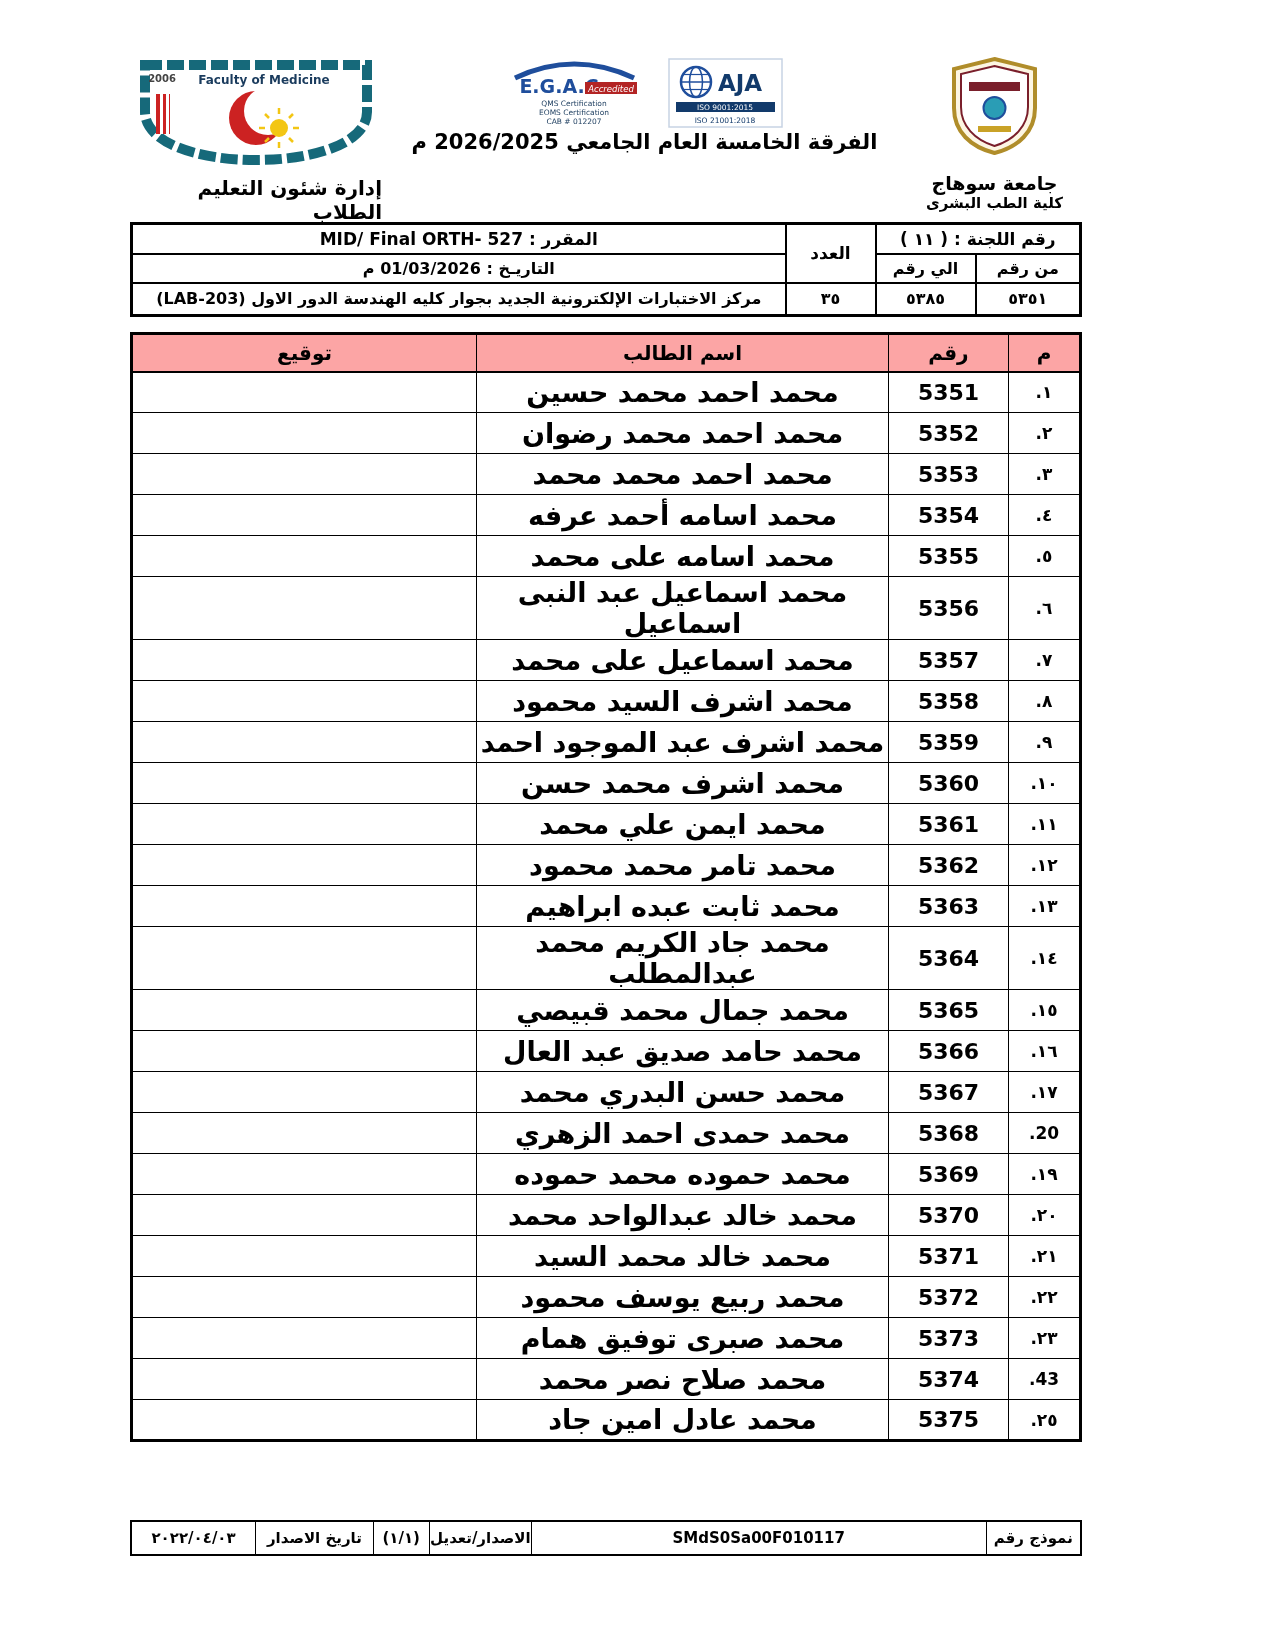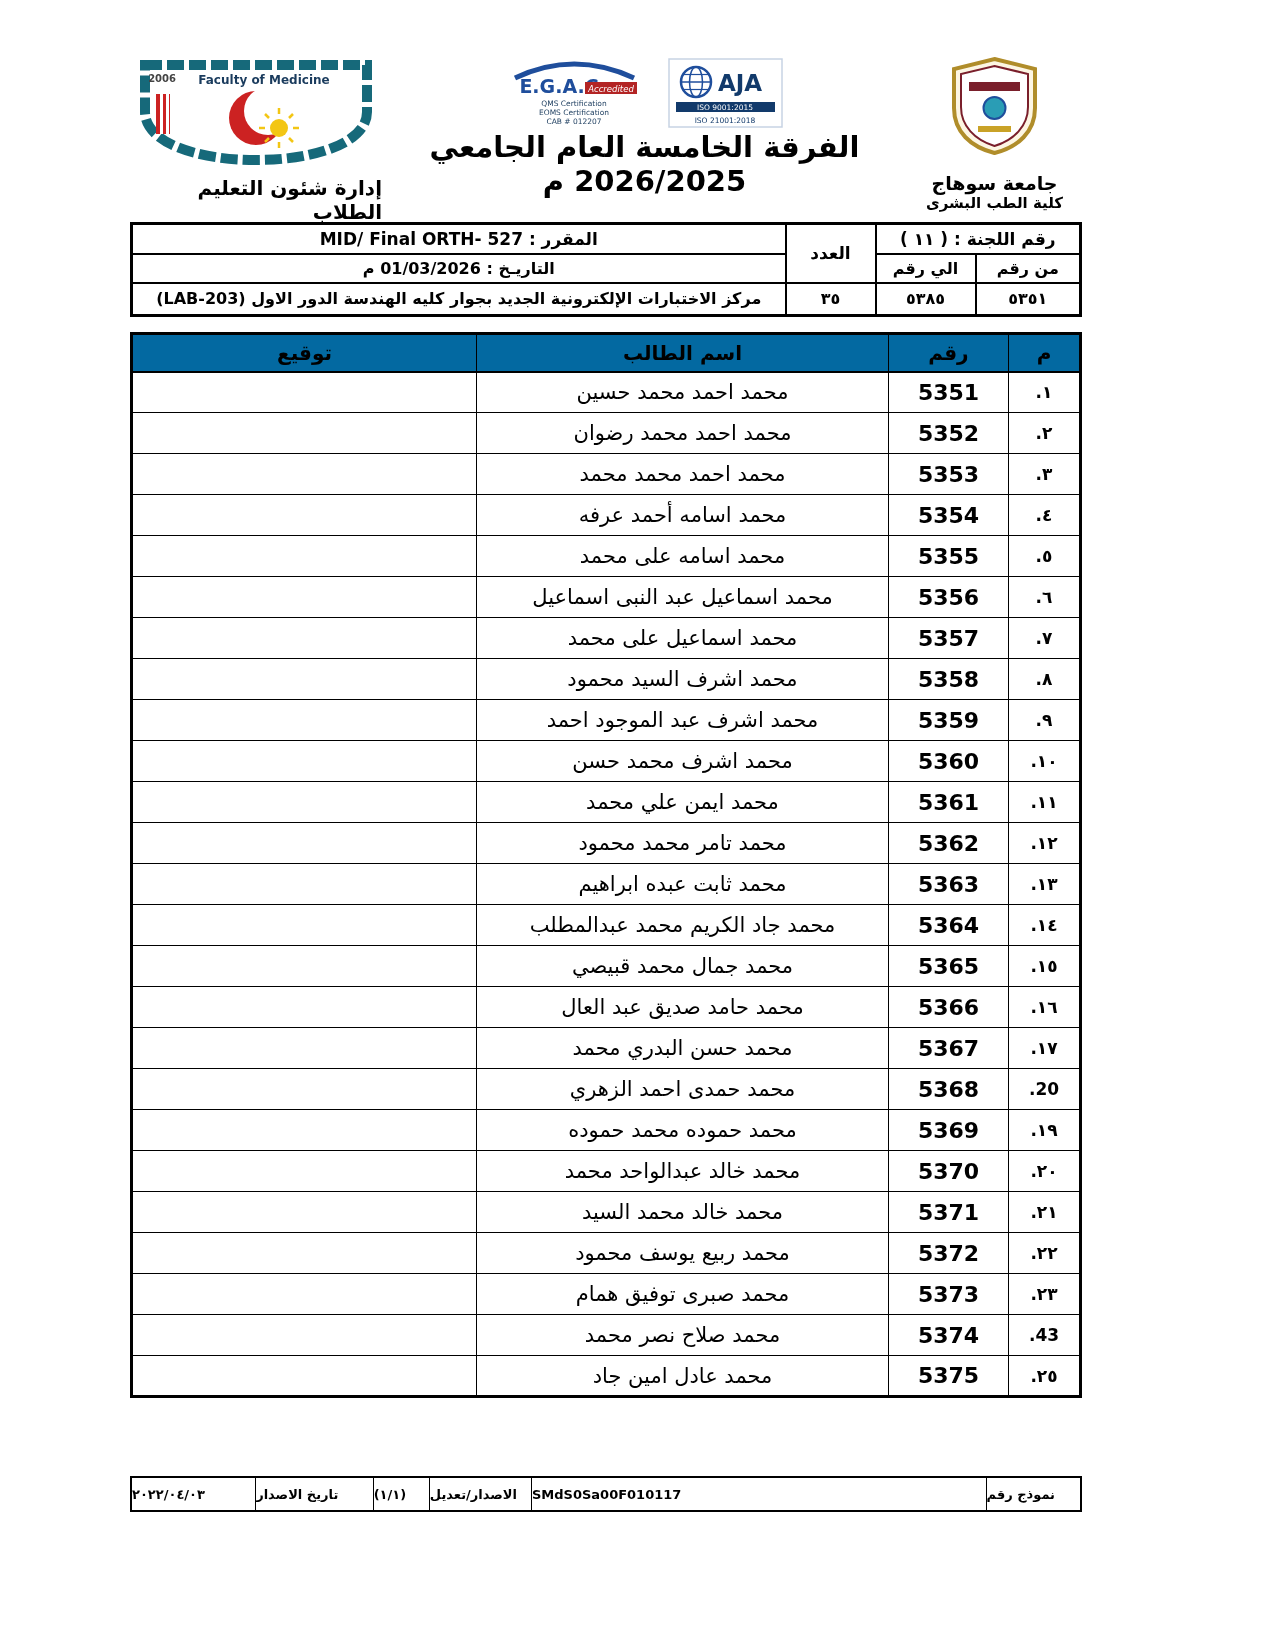--- a/index.html
+++ b/index.html
@@ -12,46 +12,46 @@
   .page { width: 1275px; height: 1650px; padding: 56px 193px 0 130px; direction: rtl; }
 
   
   .header { display: flex; justify-content: space-between; align-items: flex-start; height: 158px; }
   .uni-block { width: 175px; text-align: center; }
   .uni-name { font-size: 19px; font-weight: bold; margin-top: 12px; }
   .uni-fac { font-size: 15px; font-weight: bold; }
   .center-block { flex: 1; text-align: center; padding-top: 2px; }
   .cert-row { display: flex; justify-content: center; gap: 26px; direction: ltr; }
   .title1 { font-size: 26px; font-weight: bold; margin-top: 6px; }
-  .title2 { font-size: 29px; font-weight: bold; margin-top: 2px; }
+  .title2 { font-size: 21px; font-weight: bold; margin-top: 2px; }
   .fac-block { width: 252px; text-align: center; }
   .fac-caption { font-size: 20px; font-weight: bold; margin-top: 4px; text-align: right; }
 
   
   table.info { width: 100%; border-collapse: collapse; border: 3px solid #000; margin-top: 8px; font-weight: bold; }
   .info td { border: 2px solid #000; text-align: center; vertical-align: middle; font-size: 17px; }
   .info .r1 td { height: 30px; }
   .info .r2 td { height: 29px; font-size: 16px; }
   .info .r3 td { height: 33px; font-size: 16px; }
   .info .loc { font-size: 12.5px; }
   .w-from { width: 105px; } .w-to { width: 100px; } .w-count { width: 90px; }
 
   
   table.students { width: 100%; border-collapse: collapse; border: 3px solid #000; margin-top: 15px; }
   .students th, .students td { border: 1.6px solid #000; vertical-align: middle; text-align: center; }
-  .students thead th { background: #0369a1; height: 38px; font-size: 20px; font-weight: bold; border-bottom: 2.5px solid #000; }
+  .students thead th { background: #fca5a5; height: 38px; font-size: 20px; font-weight: bold; border-bottom: 2.5px solid #000; }
   .students tbody td { height: 41px; }
   .c-serial { width: 72px;  font-size: 17px; font-weight: bold; }
   .c-number { width: 120px; font-size: 22px; font-weight: bold; }
-  .c-name   { width: 412px; font-size: 21px; font-weight: normal; }
+  .c-name   { width: 412px; font-size: 27px; font-weight: bold; }
   .c-sign   { }
 
   
   table.footbar { width: 100%; border-collapse: collapse; border: 2px solid #000; margin-top: 78px; font-weight: bold; }
-  .footbar td { border: 1.6px solid #000; height: 34px; text-align: left; vertical-align: middle; font-size: 13px; }
+  .footbar td { border: 1.6px solid #000; height: 34px; text-align: center; vertical-align: middle; font-size: 15px; }
   .f-label { width: 93px; } .f-code { width: 445px; } .f-rev { width: 100px; }
   .f-revval { width: 55px; } .f-datelbl { width: 115px; } .f-dateval { width: 122px; }
 
   svg text { font-family: "DejaVu Sans", sans-serif; }
 </style>
 </head>
 <body>
 
 <div class="page">
 

